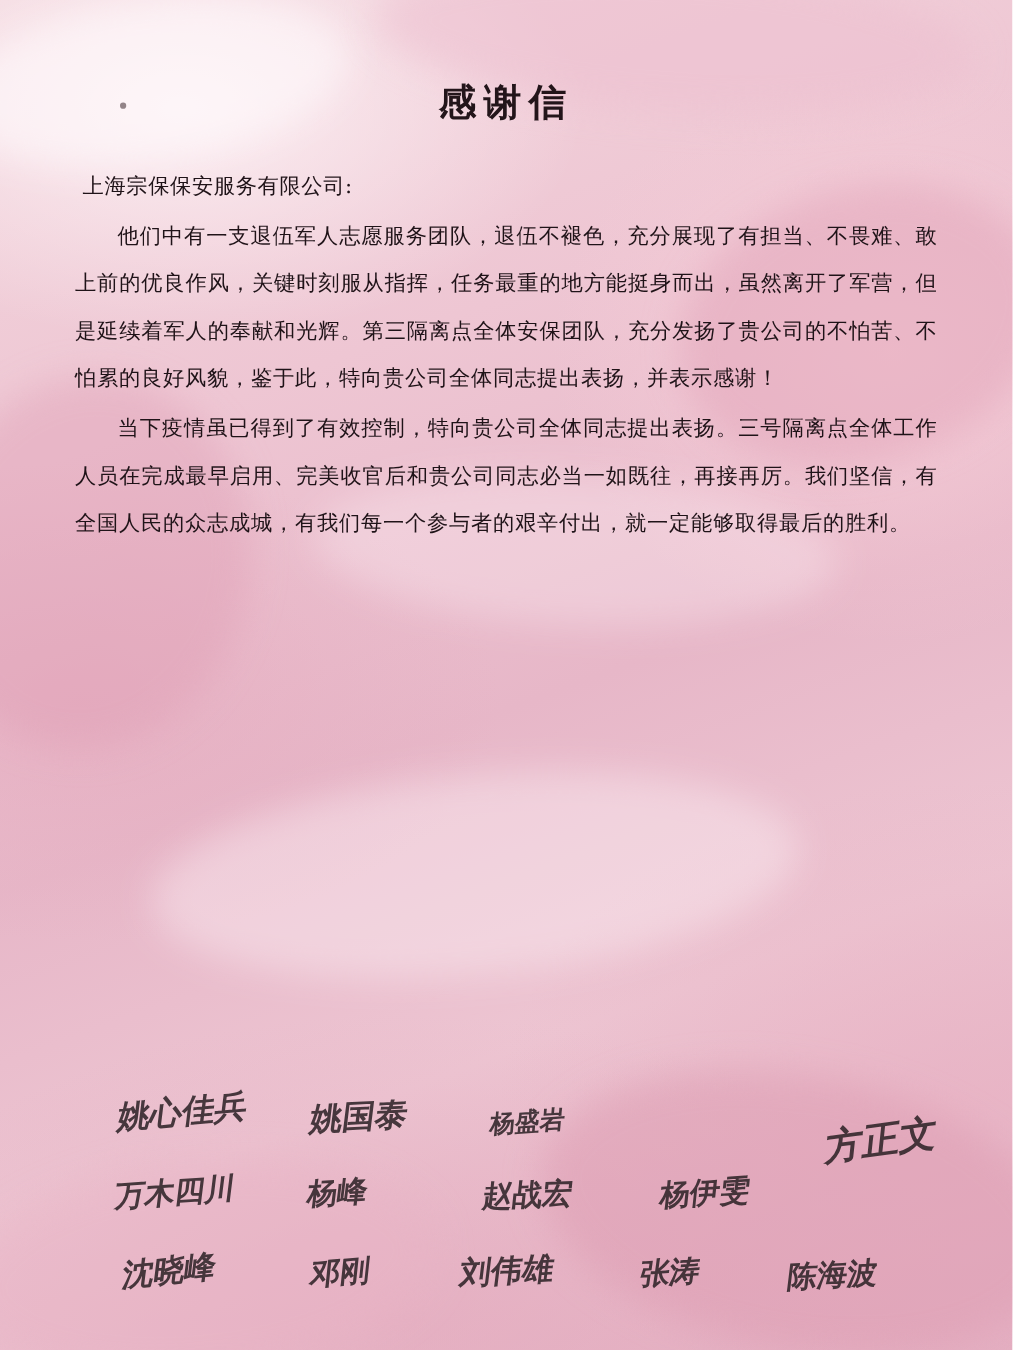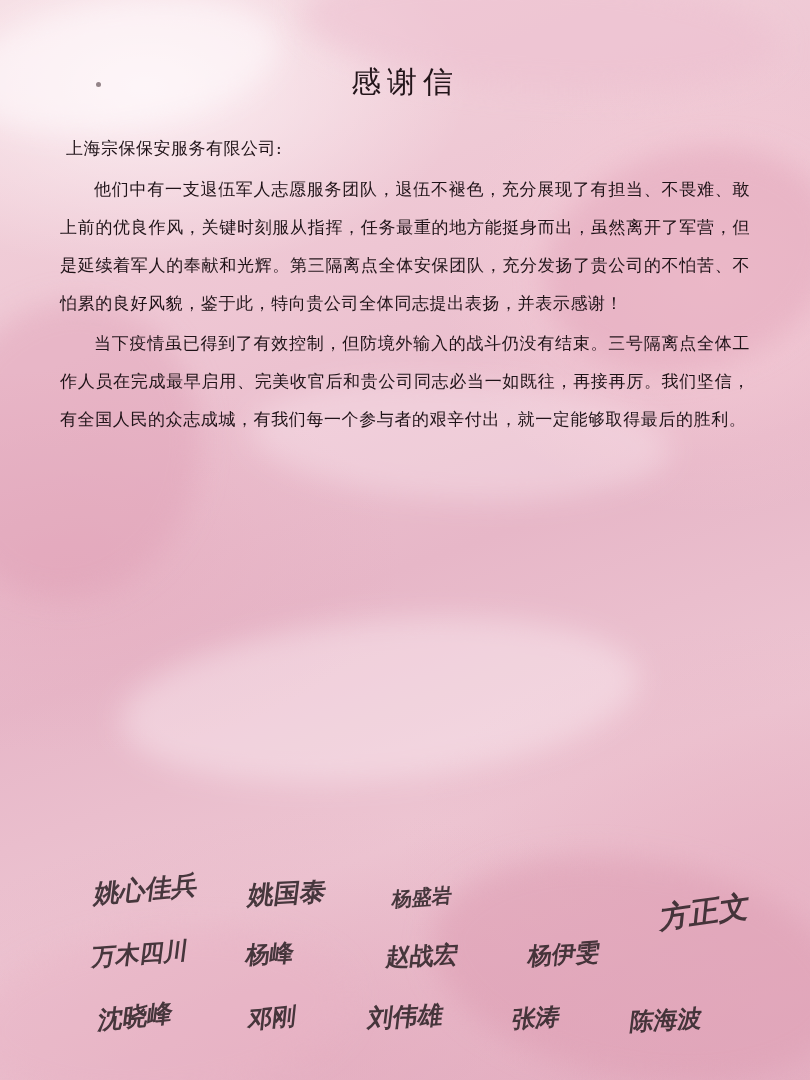--- a/index.html
+++ b/index.html
@@ -53,21 +53,21 @@
   #content {
     position: relative;
     z-index: 3;
     padding: 0 60px;
   }
 
   .title {
     text-align: center;
     font-family: "DejaVu Serif", "Liberation Serif", serif;
     font-size: 30px;
-    font-weight: normal;
+    font-weight: bold;
     letter-spacing: 6px;
     color: #23151a;
     padding-top: 62px;
     margin: 0 0 34px 0;
   }
 
   .salutation {
     font-family: "DejaVu Serif", "Liberation Serif", serif;
     font-size: 17px;
     color: #1f1318;
@@ -141,21 +141,21 @@
   <div class="streak s8"></div>
 
   <div class="speck" style="left:96px; top:82px;"></div>
 
   <div id="content">
     <h1 class="title">感谢信</h1>
 
     <div class="salutation">上海宗保保安服务有限公司:</div>
 
     <p class="para">他们中有一支退伍军人志愿服务团队，退伍不褪色，充分展现了有担当、不畏难、敢上前的优良作风，关键时刻服从指挥，任务最重的地方能挺身而出，虽然离开了军营，但是延续着军人的奉献和光辉。第三隔离点全体安保团队，充分发扬了贵公司的不怕苦、不怕累的良好风貌，鉴于此，特向贵公司全体同志提出表扬，并表示感谢！</p>
-    <p class="para">当下疫情虽已得到了有效控制，但防境外输入的战斗仍没有结束。三号隔离点全体工作人员在完成最早启用、完美收官后和贵公司同志必当一如既往，再接再厉。我们坚信，有全国人民的众志成城，有我们每一个参与者的艰辛付出，就一定能够取得最后的胜利。</p>
+    <p class="para">当下疫情虽已得到了有效控制，特向贵公司全体同志提出表扬。三号隔离点全体工作人员在完成最早启用、完美收官后和贵公司同志必当一如既往，再接再厉。我们坚信，有全国人民的众志成城，有我们每一个参与者的艰辛付出，就一定能够取得最后的胜利。</p>
   </div>
 
 
   <div id="signatures">
     <span class="hand" style="left:94px;  top:872px; font-size:26px; transform:rotate(-5deg) skewX(-12deg);">姚心佳兵</span>
     <span class="hand" style="left:248px; top:876px; font-size:26px; transform:rotate(-3deg) skewX(-10deg);">姚国泰</span>
     <span class="hand" style="left:392px; top:884px; font-size:20px; transform:rotate(-4deg) skewX(-9deg);">杨盛岩</span>
     <span class="hand" style="left:660px; top:892px; font-size:30px; transform:rotate(-8deg) skewX(-14deg);">方正文</span>
 
     <span class="hand" style="left:92px;  top:938px; font-size:24px; transform:rotate(-4deg) skewX(-11deg);">万木四川</span>

